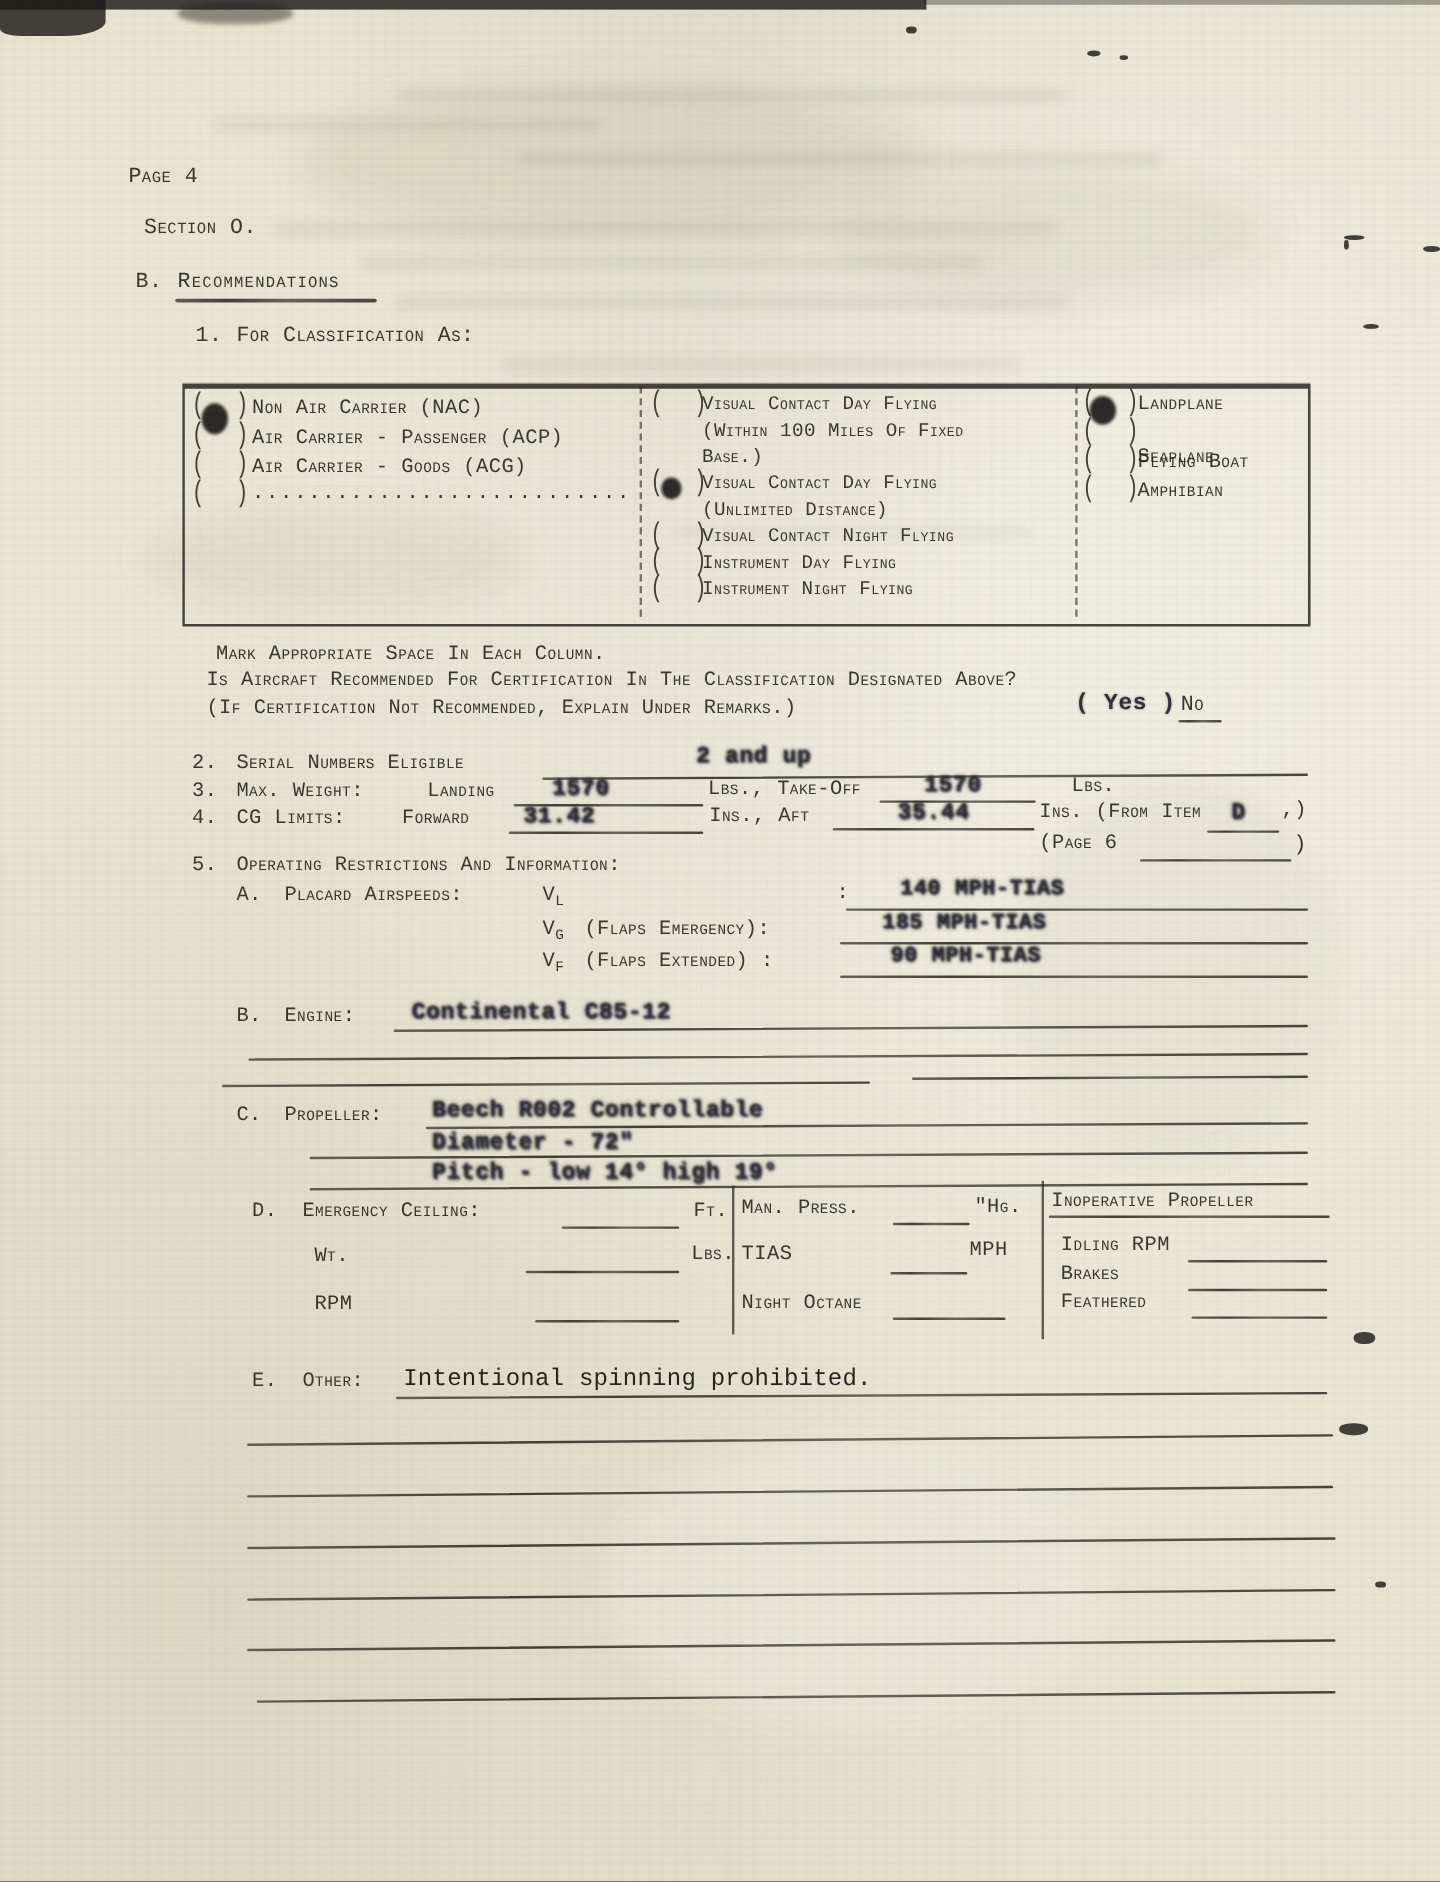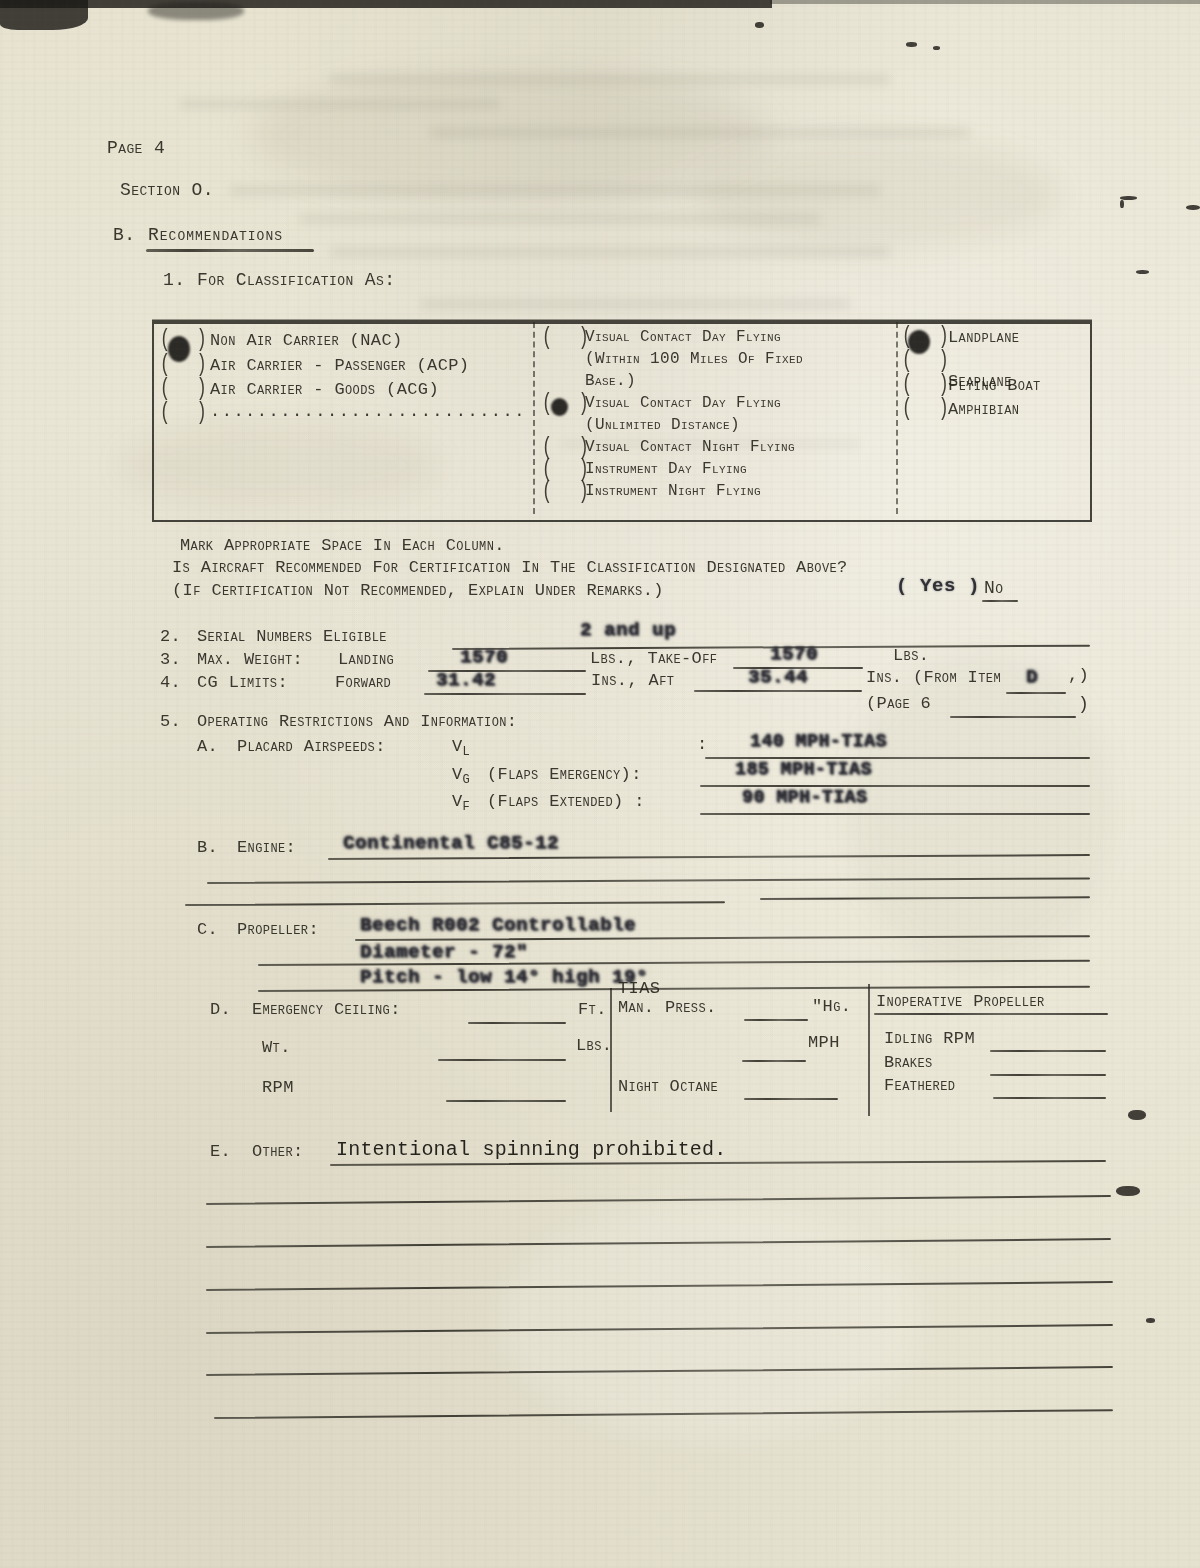--- a/index.html
+++ b/index.html
@@ -130,21 +130,21 @@
   <span class="t big" style="left:984px;top:578px;">No</span>
   <div class="ln" style="left:982px;top:600px;width:36px;"></div>
 
   <span class="t" style="left:160px;top:627px;">2.</span>
   <span class="t" style="left:197px;top:627px;">Serial Numbers Eligible</span>
   <div class="ln tilt2" style="left:452px;top:648px;width:638px;"></div>
   <span class="stamp smudge" style="left:580px;top:619px;font-size:19px;">2 and up</span>
 
   <span class="t" style="left:160px;top:650px;">3.</span>
   <span class="t" style="left:197px;top:650px;">Max. Weight:</span>
-  <span class="t" style="left:338px;top:650px;">Landing</span>
+  <span class="t" style="left:356px;top:650px;">Landing</span>
   <div class="ln" style="left:428px;top:670px;width:158px;"></div>
   <span class="stamp smudge" style="left:460px;top:646px;font-size:19px;">1570</span>
   <span class="t" style="left:590px;top:649px;">Lbs., Take-Off</span>
   <div class="ln" style="left:733px;top:667px;width:130px;"></div>
   <span class="stamp smudge" style="left:770px;top:643px;font-size:19px;">1570</span>
   <span class="t" style="left:893px;top:646px;">Lbs.</span>
 
   <span class="t" style="left:160px;top:673px;">4.</span>
   <span class="t" style="left:197px;top:673px;">CG Limits:</span>
   <span class="t" style="left:335px;top:673px;">Forward</span>
@@ -207,21 +207,21 @@
   <span class="t" style="left:578px;top:1000px;">Ft.</span>
   <span class="t" style="left:618px;top:998px;">Man. Press.</span>
   <div class="ln" style="left:744px;top:1019px;width:64px;"></div>
   <span class="t" style="left:812px;top:997px;">"Hg.</span>
   <span class="t" style="left:876px;top:992px;">Inoperative Propeller</span>
   <div class="ln" style="left:874px;top:1013px;width:234px;"></div>
 
   <span class="t" style="left:262px;top:1038px;">Wt.</span>
   <div class="ln" style="left:438px;top:1059px;width:128px;"></div>
   <span class="t" style="left:576px;top:1036px;">Lbs.</span>
-  <span class="t" style="left:618px;top:979px;">TIAS</span>
+  <span class="t" style="left:618px;top:1036px;">TIAS</span>
   <div class="ln" style="left:742px;top:1060px;width:64px;"></div>
   <span class="t" style="left:808px;top:1033px;">MPH</span>
   <span class="t" style="left:884px;top:1029px;">Idling RPM</span>
   <div class="ln" style="left:990px;top:1050px;width:116px;"></div>
   <span class="t" style="left:884px;top:1053px;">Brakes</span>
   <div class="ln" style="left:990px;top:1074px;width:116px;"></div>
 
   <span class="t" style="left:262px;top:1078px;">RPM</span>
   <div class="ln" style="left:446px;top:1100px;width:120px;"></div>
   <span class="t" style="left:618px;top:1077px;">Night Octane</span>

